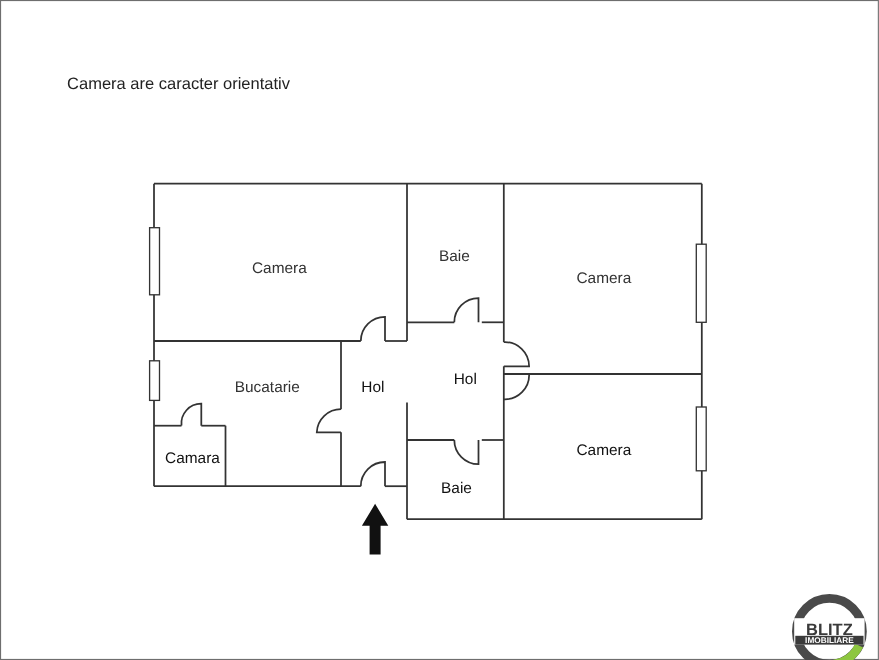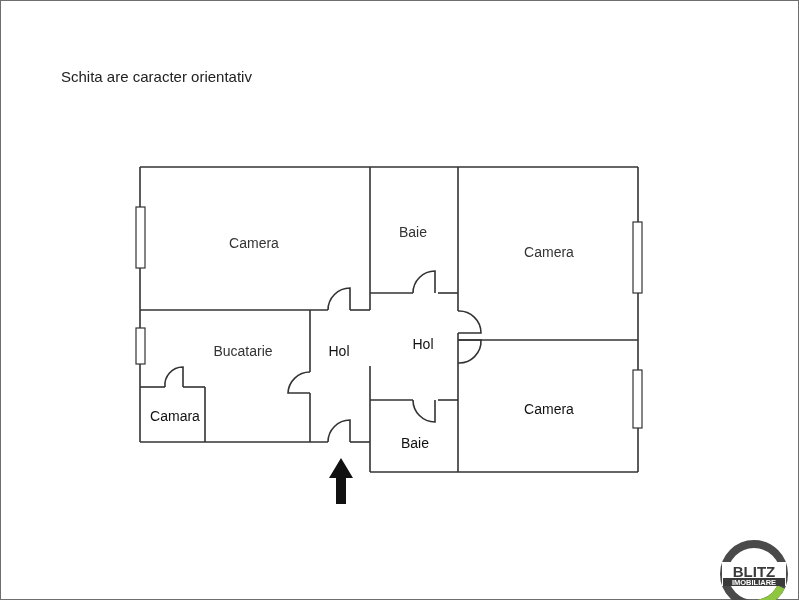--- a/index.html
+++ b/index.html
@@ -7,21 +7,21 @@
   .frame{position:absolute;left:0;top:0;width:797px;height:598px;border:1px solid #6e6e6e;}
   .note{position:absolute;left:61px;top:68px;font-size:15px;color:#222;}
   svg{position:absolute;left:0;top:0;}
   .logo{position:absolute;left:718px;top:538px;width:72px;height:72px;}
 </style>
 </head>
 <body>
 
 <div class="frame"></div>
 
-<div class="note">Schita are caracter orientativ</div>
+<div class="note">Camera are caracter orientativ</div>
 
 <svg width="799" height="600" viewBox="0 0 799 600">
   <g stroke="#333" stroke-width="1.6" fill="none">
 
     <line x1="140" y1="167" x2="638" y2="167"></line>
 
     <line x1="140" y1="167" x2="140" y2="442"></line>
 
     <line x1="638" y1="167" x2="638" y2="472"></line>
 

